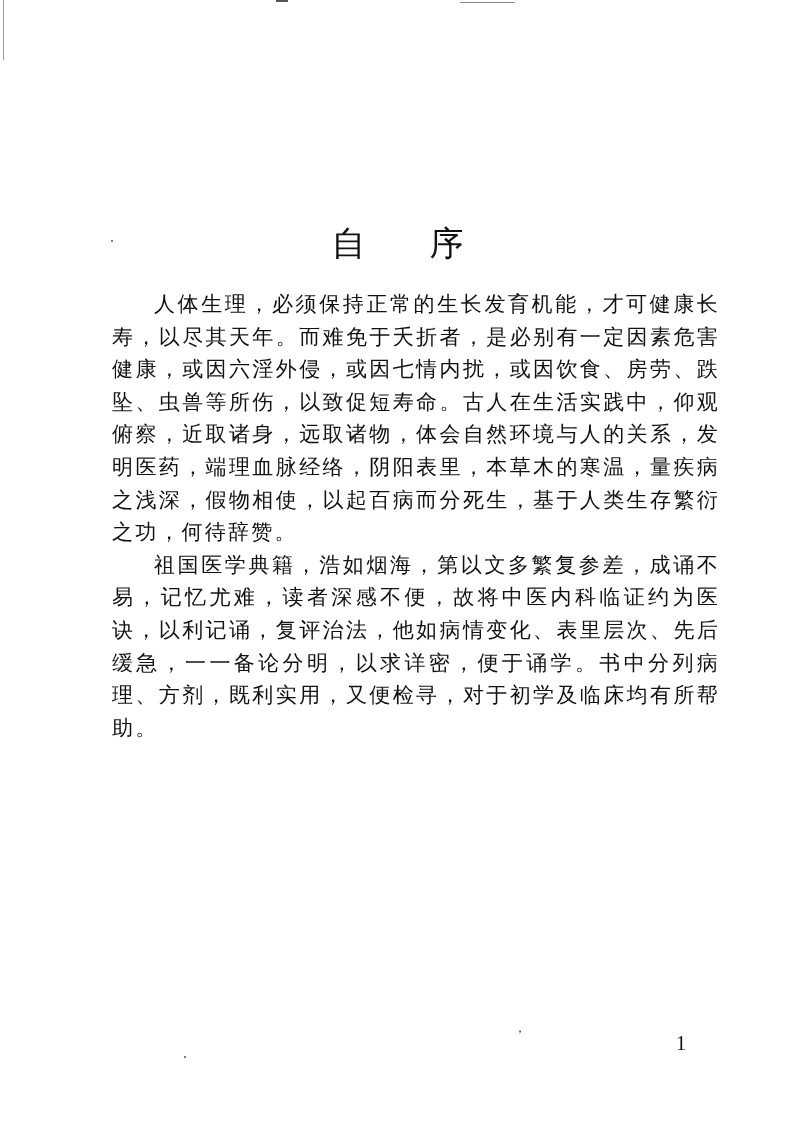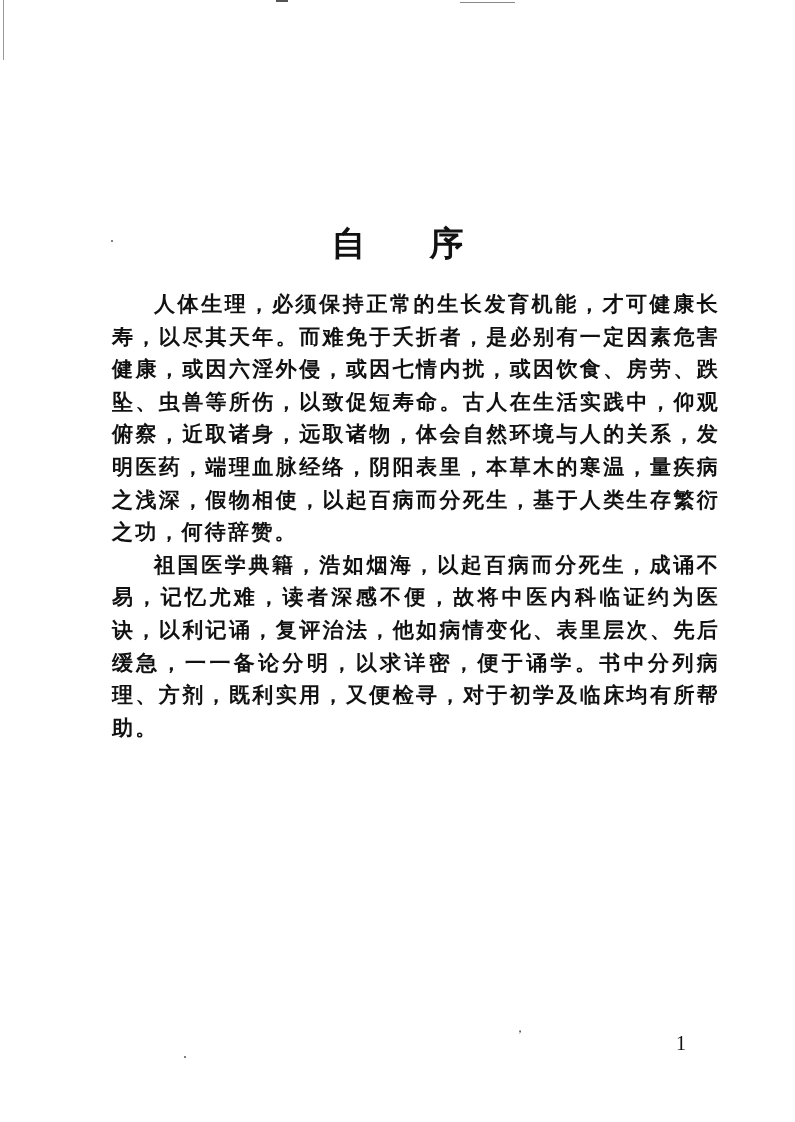--- a/index.html
+++ b/index.html
@@ -46,21 +46,21 @@
     height: 1px;
     background: #888888;
   }
   .title {
     position: absolute;
     top: 198px;
     left: 0;
     width: 795px;
     text-align: center;
     font-size: 34px;
-    font-weight: bold;
+    font-weight: normal;
     letter-spacing: 0;
   }
   .title span {
     display: inline-block;
   }
   .title .gap {
     width: 64px;
   }
   .body-text {
     position: absolute;
@@ -69,21 +69,20 @@
     width: 608px;
   }
   .para {
     margin: 0;
     font-size: 21px;
     line-height: 32.6px;
     text-align: justify;
     text-align-last: left;
     text-indent: 42px;
     letter-spacing: 2.2px;
-    font-weight: bold;
   }
   .stray-mark {
     position: absolute;
     left: 514px;
     top: 1020px;
     font-size: 12px;
     color: #222;
   }
   .dot-mark {
     position: absolute;
@@ -108,21 +107,21 @@
   <div class="top-mark-center"></div>
   <div class="top-mark-right"></div>
 </div>
 
 <h1 class="title">
   <span>自</span><span class="gap"></span><span>序</span>
 </h1>
 
 <div class="body-text">
   <p class="para">人体生理，必须保持正常的生长发育机能，才可健康长寿，以尽其天年。而难免于夭折者，是必别有一定因素危害健康，或因六淫外侵，或因七情内扰，或因饮食、房劳、跌坠、虫兽等所伤，以致促短寿命。古人在生活实践中，仰观俯察，近取诸身，远取诸物，体会自然环境与人的关系，发明医药，端理血脉经络，阴阳表里，本草木的寒温，量疾病之浅深，假物相使，以起百病而分死生，基于人类生存繁衍之功，何待辞赞。</p>
-  <p class="para">祖国医学典籍，浩如烟海，以起百病而分死生，成诵不易，记忆尤难，读者深感不便，故将中医内科临证约为医诀，以利记诵，复评治法，他如病情变化、表里层次、先后缓急，一一备论分明，以求详密，便于诵学。书中分列病理、方剂，既利实用，又便检寻，对于初学及临床均有所帮助。</p>
+  <p class="para">祖国医学典籍，浩如烟海，第以文多繁复参差，成诵不易，记忆尤难，读者深感不便，故将中医内科临证约为医诀，以利记诵，复评治法，他如病情变化、表里层次、先后缓急，一一备论分明，以求详密，便于诵学。书中分列病理、方剂，既利实用，又便检寻，对于初学及临床均有所帮助。</p>
 </div>
 
 <span class="stray-mark">，</span>
 <div class="dot-mark" style="left:111px;top:240px;"></div>
 <div class="dot-mark" style="left:184px;top:1056px;"></div>
 <div class="dot-mark" style="left:313px;top:592px;"></div>
 
 <div class="page-number">1</div>
 
 </body></html>

